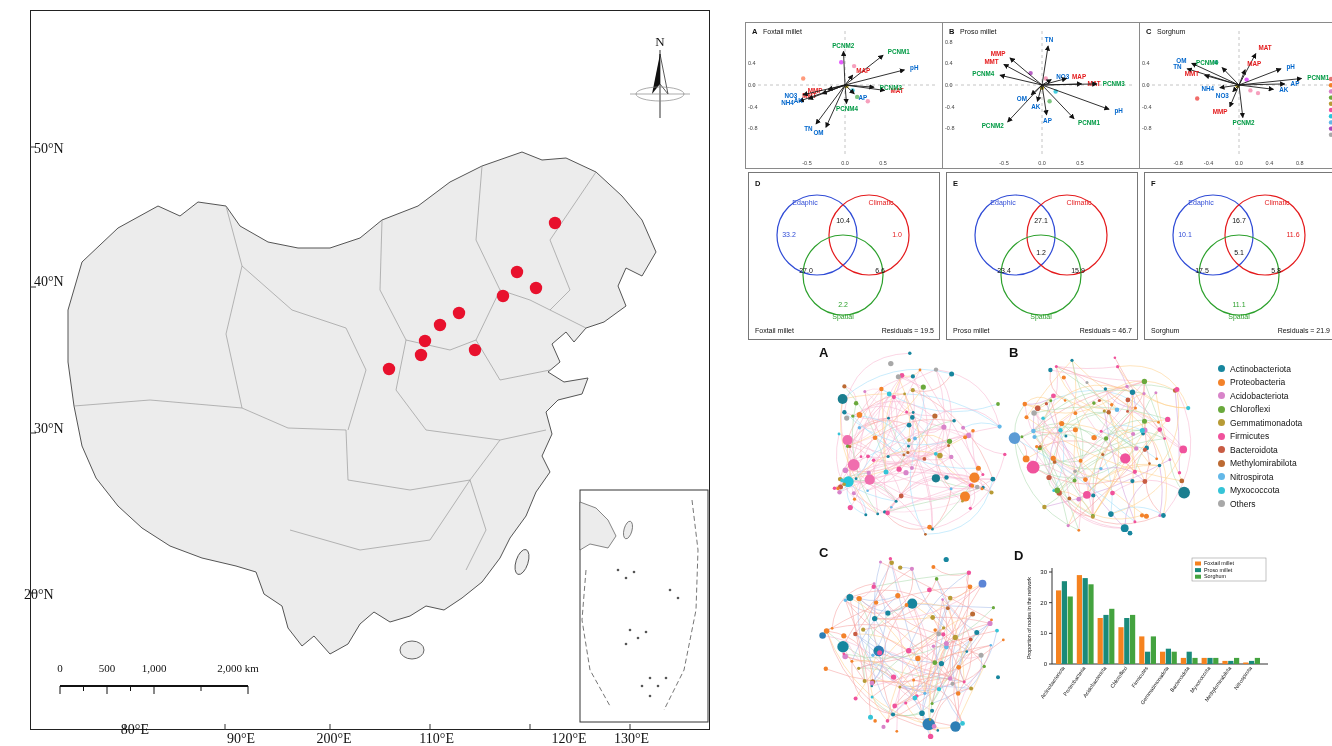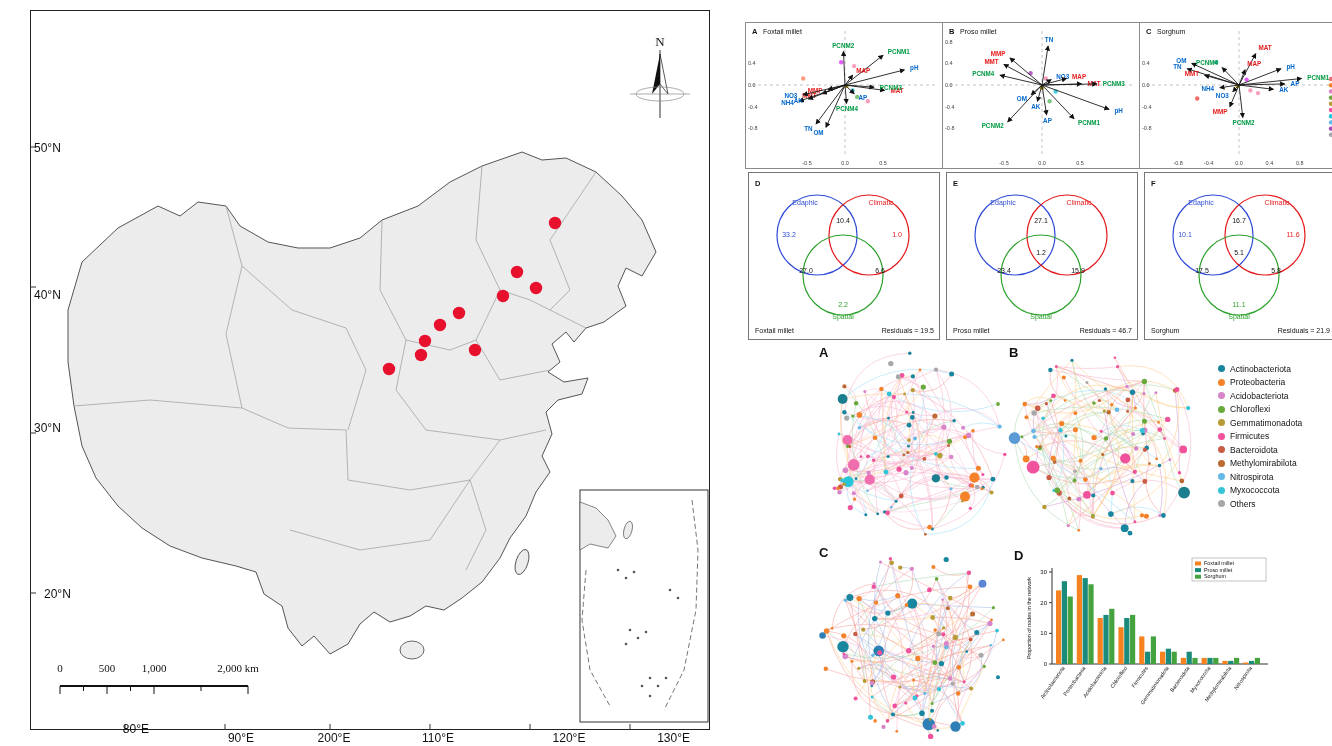--- a/index.html
+++ b/index.html
@@ -1,19 +1,19 @@
 <!DOCTYPE html>
 <html><head>
 <meta charset="utf-8">
 <style>
   html,body{margin:0;padding:0;background:#fff;}
   #figure{position:relative;width:1332px;height:746px;background:#fff;
           font-family:"Liberation Sans",sans-serif;overflow:hidden;}
   .map-frame{position:absolute;left:30px;top:10px;width:680px;height:720px;}
-  .geo-label{position:absolute;font-family:Liberation Sans, sans-serif;font-size:12px;color:#111;white-space:nowrap;}
+  .geo-label{position:absolute;font-family:Liberation Serif, serif;font-size:14px;color:#111;white-space:nowrap;}
   svg text{font-family:"Liberation Sans",sans-serif;}
   svg text.serif{font-family:"Liberation Serif",serif;}
   #phyla-legend{position:absolute;left:1218px;top:362px;width:114px;}
   .ph-row{display:flex;align-items:center;height:13.5px;}
   .ph-dot{width:7px;height:7px;border-radius:50%;margin-right:5px;flex:0 0 7px;}
   .ph-label{font-size:8.5px;color:#111;white-space:nowrap;}
 </style>
 </head>
 <body>
 
@@ -119,31 +119,31 @@
           <circle cx="410" cy="315" r="6.2" fill="#e8112d"></circle>
           <circle cx="445" cy="340" r="6.2" fill="#e8112d"></circle>
           <circle cx="395" cy="331" r="6.2" fill="#e8112d"></circle>
           <circle cx="391" cy="345" r="6.2" fill="#e8112d"></circle>
           <circle cx="359" cy="359" r="6.2" fill="#e8112d"></circle>
         </g>
     </svg>
   </div>
   <div id="lat-labels">
       <div style="position:absolute;left:34px;top:141px;" class="geo-label">50°N</div>
-      <div style="position:absolute;left:34px;top:288px;" class="geo-label">40°N</div>
+      <div style="position:absolute;left:34px;top:274px;" class="geo-label">40°N</div>
       <div style="position:absolute;left:34px;top:421px;" class="geo-label">30°N</div>
-      <div style="position:absolute;left:44px;top:587px;" class="geo-label">20°N</div>
+      <div style="position:absolute;left:24px;top:587px;" class="geo-label">20°N</div>
     </div>
   <div id="lon-labels">
       <div style="position:absolute;left:109px;top:706px;width:40px;text-align:right;margin-top:16px;" class="geo-label">80°E</div>
       <div style="position:absolute;left:221px;top:731px;width:40px;text-align:center;" class="geo-label">90°E</div>
       <div style="position:absolute;left:314px;top:731px;width:40px;text-align:center;" class="geo-label">200°E</div>
       <div style="position:absolute;left:414px;top:731px;width:40px;text-align:right;" class="geo-label">110°E</div>
       <div style="position:absolute;left:514px;top:731px;width:40px;text-align:center;margin-left:35px;" class="geo-label">120°E</div>
-      <div style="position:absolute;left:614px;top:731px;width:40px;text-align:right;margin-left:36px;" class="geo-label">130°E</div>
+      <div style="position:absolute;left:614px;top:731px;width:40px;text-align:left;" class="geo-label">130°E</div>
     </div>
 
   <div id="rda-row">
       <div style="position:absolute;left:745px;top:22px;width:198px;height:145px;background:#fff;border:1px solid #8a8a8a;"><svg width="198" height="145">
           <defs>
             <marker id="arrA" markerWidth="6" markerHeight="6" refX="5" refY="3" orient="auto">
               <path d="M0,0 L6,3 L0,6 Z" fill="#111"></path>
             </marker>
           </defs>
           <line x1="6" y1="62" x2="192" y2="62" stroke="#b5b5b5" stroke-width="0.8" stroke-dasharray="3,3"></line>

